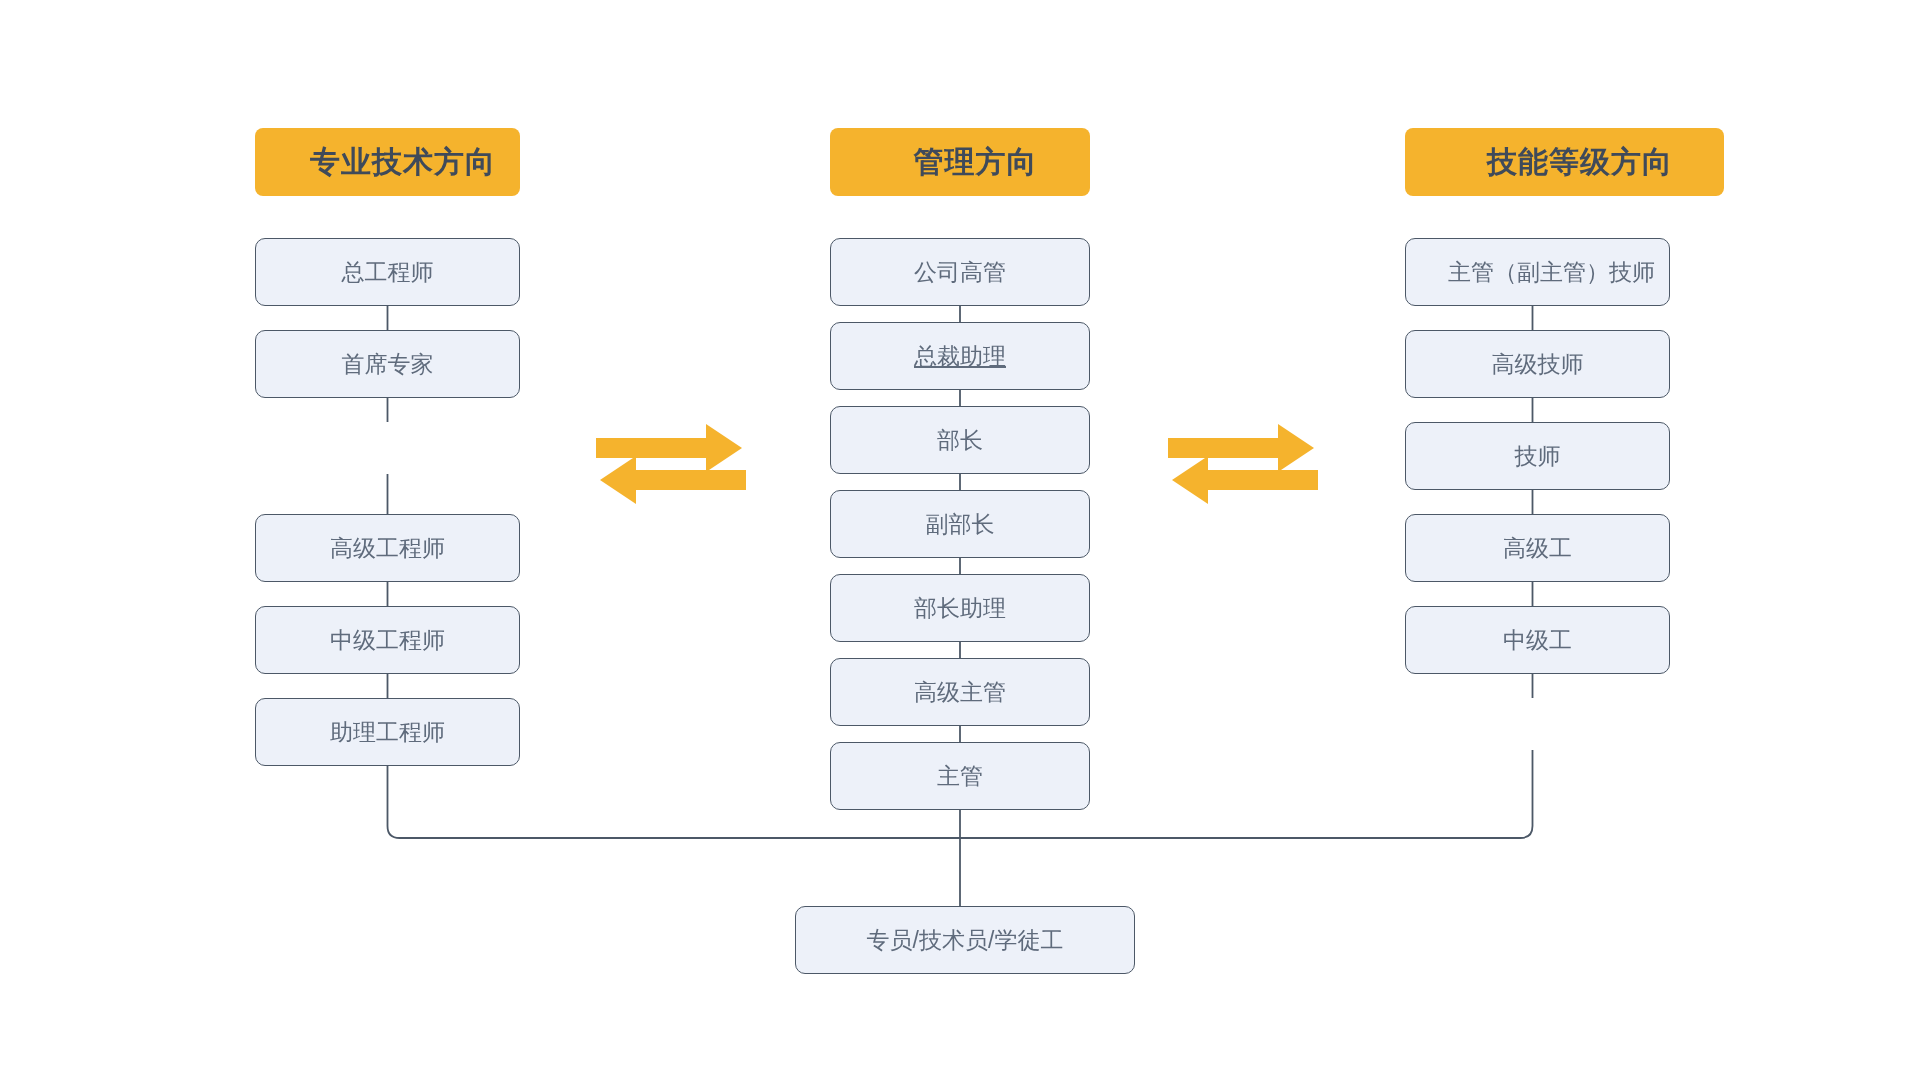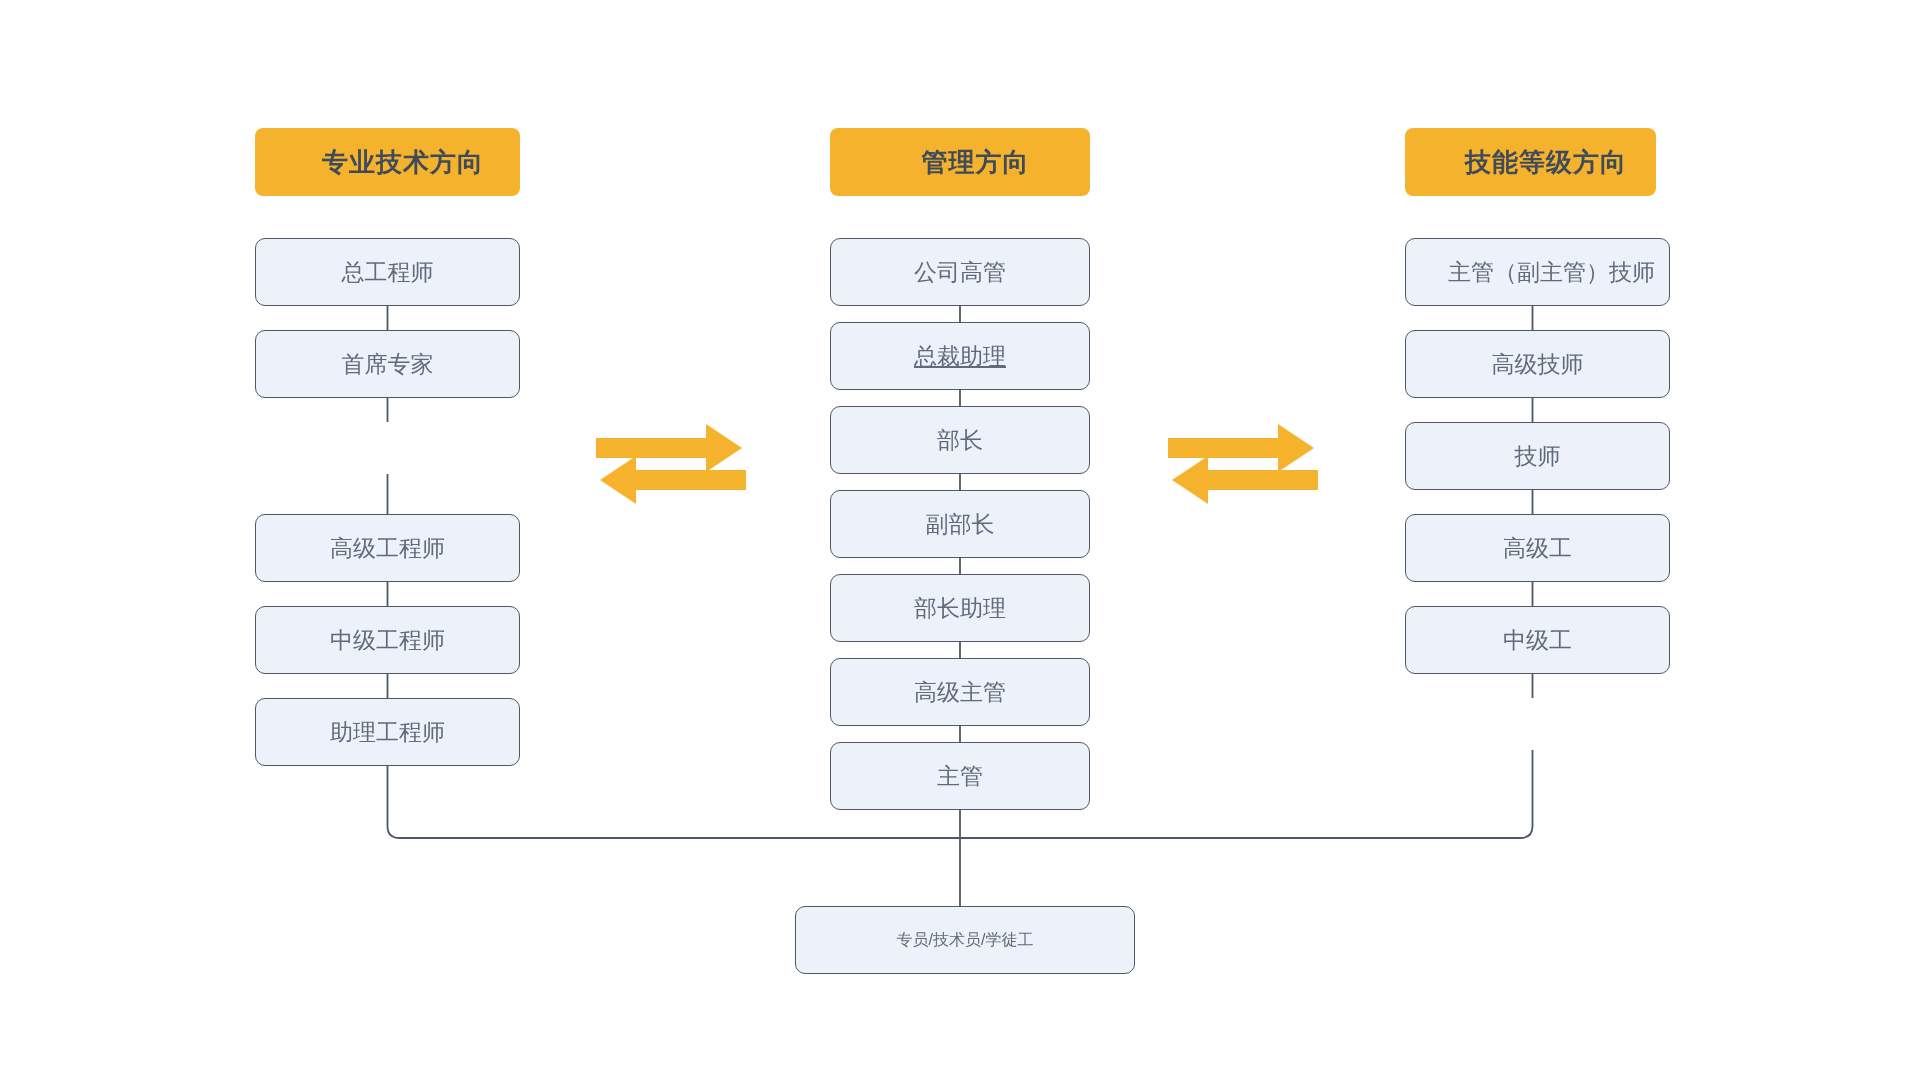--- a/index.html
+++ b/index.html
@@ -16,42 +16,42 @@
   #wires{position:absolute;left:0;top:0;width:1920px;height:1080px;}
 
   
   .col-head{
     position:absolute;
     height:68px;
     background:#F5B32D;
     border-radius:8px;
     display:flex;align-items:center;justify-content:center;
     color:#3F4A5A;
-    font-size:26px;
+    font-size:30px;
     font-weight:bold;
     letter-spacing:1px;
     box-sizing:border-box;
     padding-left:31px;
   }
 
   
   .node{
     position:absolute;
     height:68px;
     background:#EDF1F9;
     border:1.6px solid #4C5867;
     border-radius:10px;
     display:flex;align-items:center;justify-content:center;
     color:#5F6B7C;
     font-size:23px;
     box-sizing:border-box;
     white-space:nowrap;
   }
   .node.bottom{
-    font-size:16px;
+    font-size:23px;
   }
 
   
   .arrows{position:absolute;}
   .arrows svg{display:block;}
 </style>
 </head>
 <body>
 
 <div id="stage">
@@ -81,21 +81,21 @@
       <path d="M387.5 750 L387.5 826 Q387.5 838 399.5 838 L1520.5 838 Q1532.5 838 1532.5 826 L1532.5 750"></path>
 
       <line x1="960" y1="794" x2="960" y2="906"></line>
     </g>
   </svg>
 
   <div class="col-head" style="left:255px;top:128px;width:265px;">专业技术方向</div>
 
   <div class="col-head" style="left:830px;top:128px;width:260px;">管理方向</div>
 
-  <div class="col-head" style="left:1405px;top:128px;width:251px;">技能等级方向</div>
+  <div class="col-head" style="left:1405px;top:128px;width:319px;">技能等级方向</div>
 
   <div class="node" style="left:255px;top:238px;width:265px;">总工程师</div>
   <div class="node" style="left:255px;top:330px;width:265px;">首席专家</div>
   <div class="node" style="left:255px;top:514px;width:265px;">高级工程师</div>
   <div class="node" style="left:255px;top:606px;width:265px;">中级工程师</div>
   <div class="node" style="left:255px;top:698px;width:265px;">助理工程师</div>
 
   <div class="node" style="left:830px;top:238px;width:260px;font-family:Liberation Serif, serif;">公司高管</div>
   <div class="node" style="left:830px;top:322px;width:260px;text-decoration:underline;">总裁助理</div>
   <div class="node" style="left:830px;top:406px;width:260px;">部长</div>

